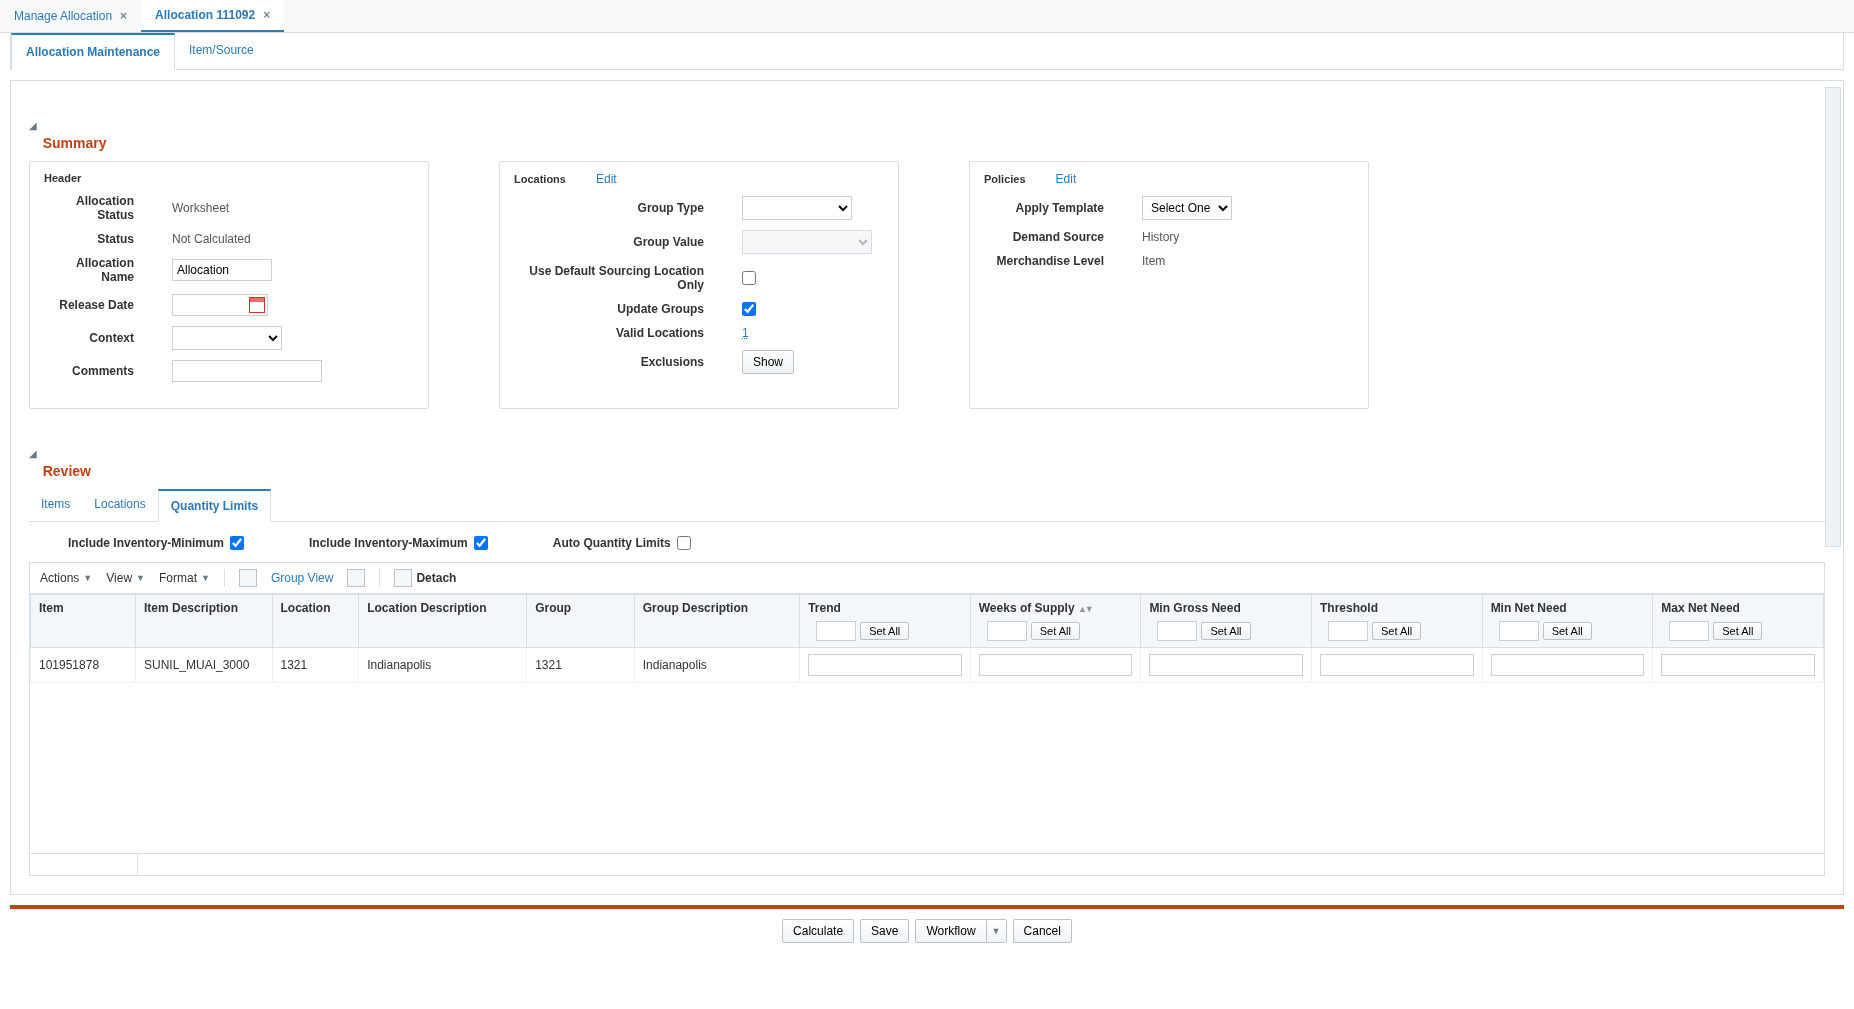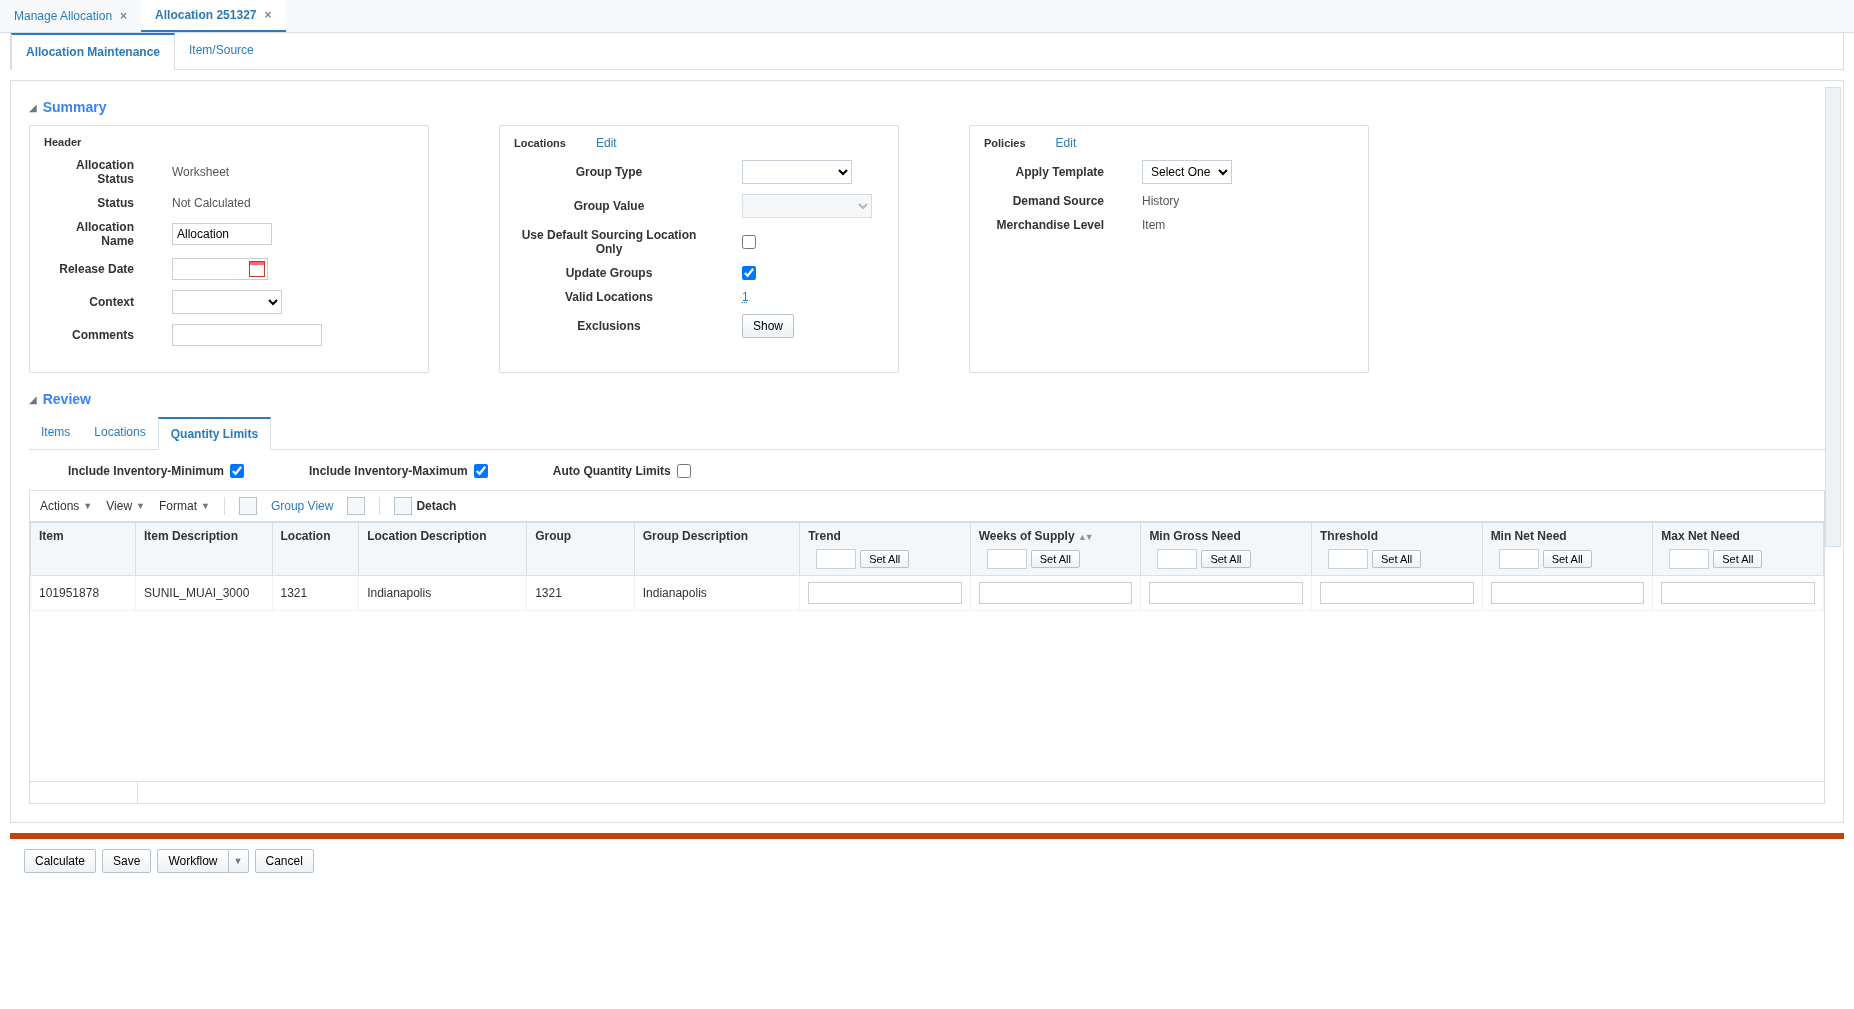--- a/index.html
+++ b/index.html
@@ -12,35 +12,35 @@
 
 .inner-tabs { display: flex; border: 1px solid #d6dfe6; border-top: none; margin: 0 10px; background: #fff; }
 .inner-tab { padding: 10px 14px; color: #2b7bba; cursor: pointer; }
 .inner-tab.active { font-weight: bold; border: 1px solid #d6dfe6; border-bottom-color: #fff; border-top: 2px solid #2b7bba; margin-bottom: -1px; background: #fff; }
 
 .content { margin: 10px; border: 1px solid #d6dfe6; padding: 12px 18px 18px; min-height: 680px; position: relative; }
 .vscroll-stub { position: absolute; right: 2px; top: 6px; width: 16px; height: 460px; background: #eef2f5; border: 1px solid #d6dfe6; }
 
 .section-head { display: flex; align-items: center; gap: 6px; margin: 6px 0 10px; }
 .disclosure { font-size: 10px; color: #6a7784; cursor: pointer; }
-.section-title { font-weight: bold; font-size: 14px; color: #3b82f6; }
+.section-title { font-weight: bold; font-size: 14px; color: #c2410c; margin-top: 36px; }
 
 .panels { display: flex; gap: 70px; align-items: stretch; }
 .panel { border: 1px solid #d6dfe6; border-radius: 2px; padding: 10px 14px 16px; background: #fff; }
 .panel.header-p { width: 400px; }
 .panel.locations-p { width: 400px; }
 .panel.policies-p { width: 400px; }
 .panel-title-row { display: flex; align-items: center; gap: 30px; margin-bottom: 10px; }
 .panel-title { font-weight: bold; font-size: 11px; }
 .link-blue { color: #2b7bba; cursor: pointer; }
 
 .form-row { display: flex; align-items: center; margin: 10px 0; gap: 28px; }
 .form-label { width: 140px; text-align: right; padding-right: 10px; font-weight: bold; color: #333; }
 .form-label-narrow { width: 100px; text-align: right; padding-right: 10px; font-weight: bold; }
-.locations-p .form-label { width: 200px; text-align: center; }
+.locations-p .form-label { width: 200px; }
 .policies-p .form-label { width: 130px; }
 .form-val { color: #555; }
 
 input[type=text].field, select.field { border: 1px solid #c7d0d8; height: 22px; padding: 2px 4px; font-size: 12px; background: #fff; }
 input.field.w100 { width: 100px; }
 input.field.w150 { width: 150px; }
 select.field { height: 24px; }
 select.disabled { background: #f2f4f6; color: #999; }
 .date-wrap { display: flex; align-items: center; gap: 4px; border: 1px solid #c7d0d8; padding: 1px 2px; }
 .date-wrap input { border: none; outline: none; width: 70px; height: 18px; }
@@ -69,21 +69,21 @@
 .th-inner { display: flex; flex-direction: column; gap: 6px; }
 .setall-row { display: flex; gap: 4px; align-items: center; padding-left: 8px; }
 .setall-row input { width: 40px; height: 20px; border: 1px solid #c7d0d8; }
 .setall-row .btn { padding: 2px 8px; font-size: 11px; }
 .cell-input { width: 100%; height: 22px; border: 1px solid #c7d0d8; background: #fff; }
 .sort-icons { font-size: 9px; color: #8a97a3; letter-spacing: -2px; }
 .grid-empty { height: 170px; }
 .grid-footer { border-top: 1px solid #d6dfe6; height: 22px; display:flex; }
 .grid-footer .cell { border-right: 1px solid #d6dfe6; width: 108px; }
 
-.bottom-bar { display: flex; justify-content: flex-start; gap: 6px; padding: 10px 14px; border-top: 6px solid #c2410c; margin: 0 10px; background: #fff; }
+.bottom-bar { display: flex; justify-content: center; gap: 6px; padding: 10px 14px; border-top: 4px solid #c2410c; margin: 0 10px; background: #fff; }
 .btn-drop { display: flex; }
 .btn-drop .btn { border-radius: 2px 0 0 2px; }
 .btn-drop .drop { border: 1px solid #b7c2cb; border-left: none; background: linear-gradient(#fff,#eef2f5); width: 20px; display: flex; align-items: center; justify-content: center; cursor: pointer; border-radius: 0 2px 2px 0; }
 
 th.col-item { width: 80px; }
 th.col-itemdesc { width: 104px; }
 th.col-loc { width: 66px; }
 th.col-locdesc { width: 128px; }
 th.col-group { width: 82px; }
 th.col-groupdesc { width: 126px; }
@@ -91,21 +91,21 @@
 </style>
 </head>
 <body>
 
 <div class="top-tabs">
   <div class="top-tab">
     <span>Manage Allocation</span>
     <span class="close-x">×</span>
   </div>
   <div class="top-tab active">
-    <span>Allocation 251327</span>
+    <span>Allocation 111092</span>
     <span class="close-x">×</span>
   </div>
 </div>
 
 <div class="inner-tabs">
   <div class="inner-tab active">Allocation Maintenance</div>
   <div class="inner-tab">Item/Source</div>
 </div>
 
 <div class="content">

